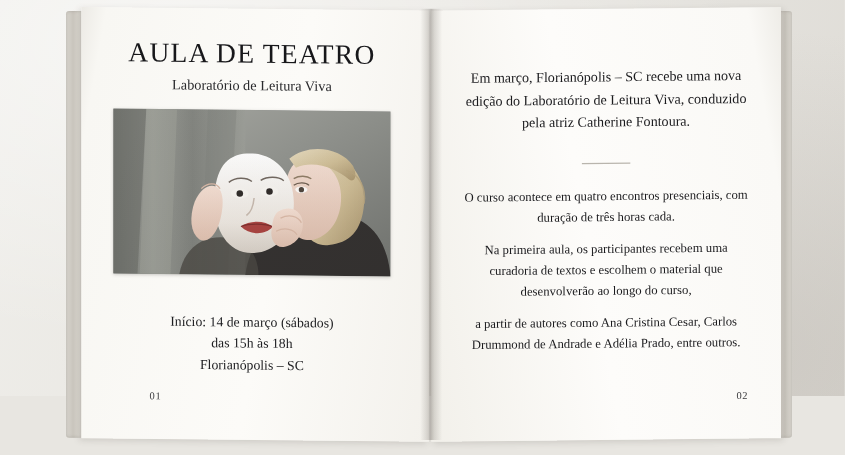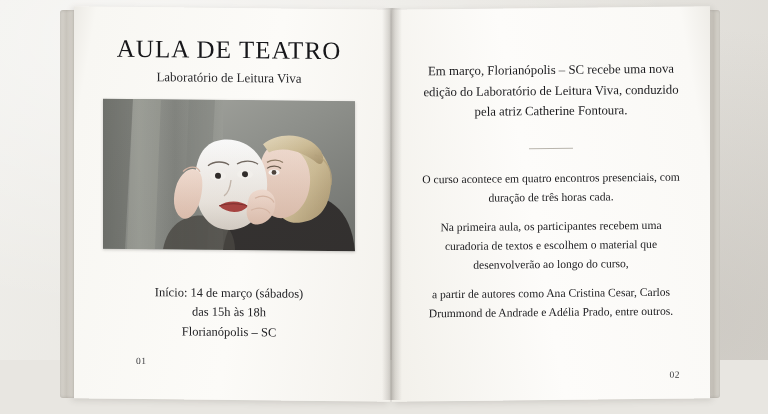--- a/index.html
+++ b/index.html
@@ -121,21 +121,21 @@
     color: #1d1d20;
   }
   .folio {
     position: absolute;
     font-size: 9.5px;
     color: #3a3a3d;
     letter-spacing: 0.5px;
     padding-left: 32px;
   }
   .folio-left { left: 30px; bottom: 33px; }
-  .folio-right { right: 30px; bottom: 19px; }
+  .folio-right { right: 30px; bottom: 33px; }
 
   
   .rp-inner {
     position: absolute;
     left: 30px;
     top: 52px;
     width: 258px;
     text-align: center;
     color: #1b1b1e;
   }

